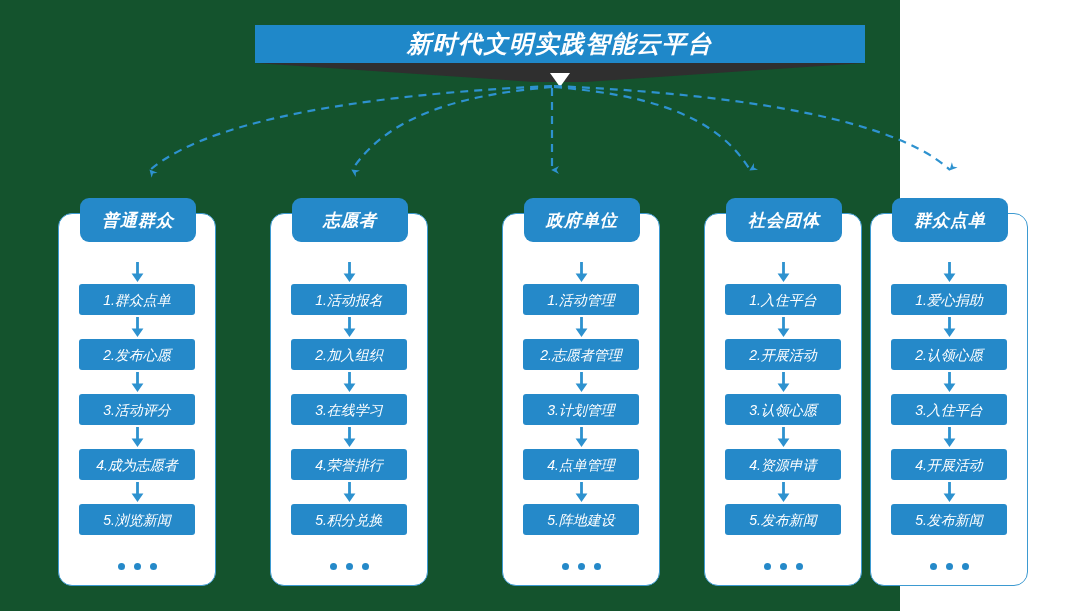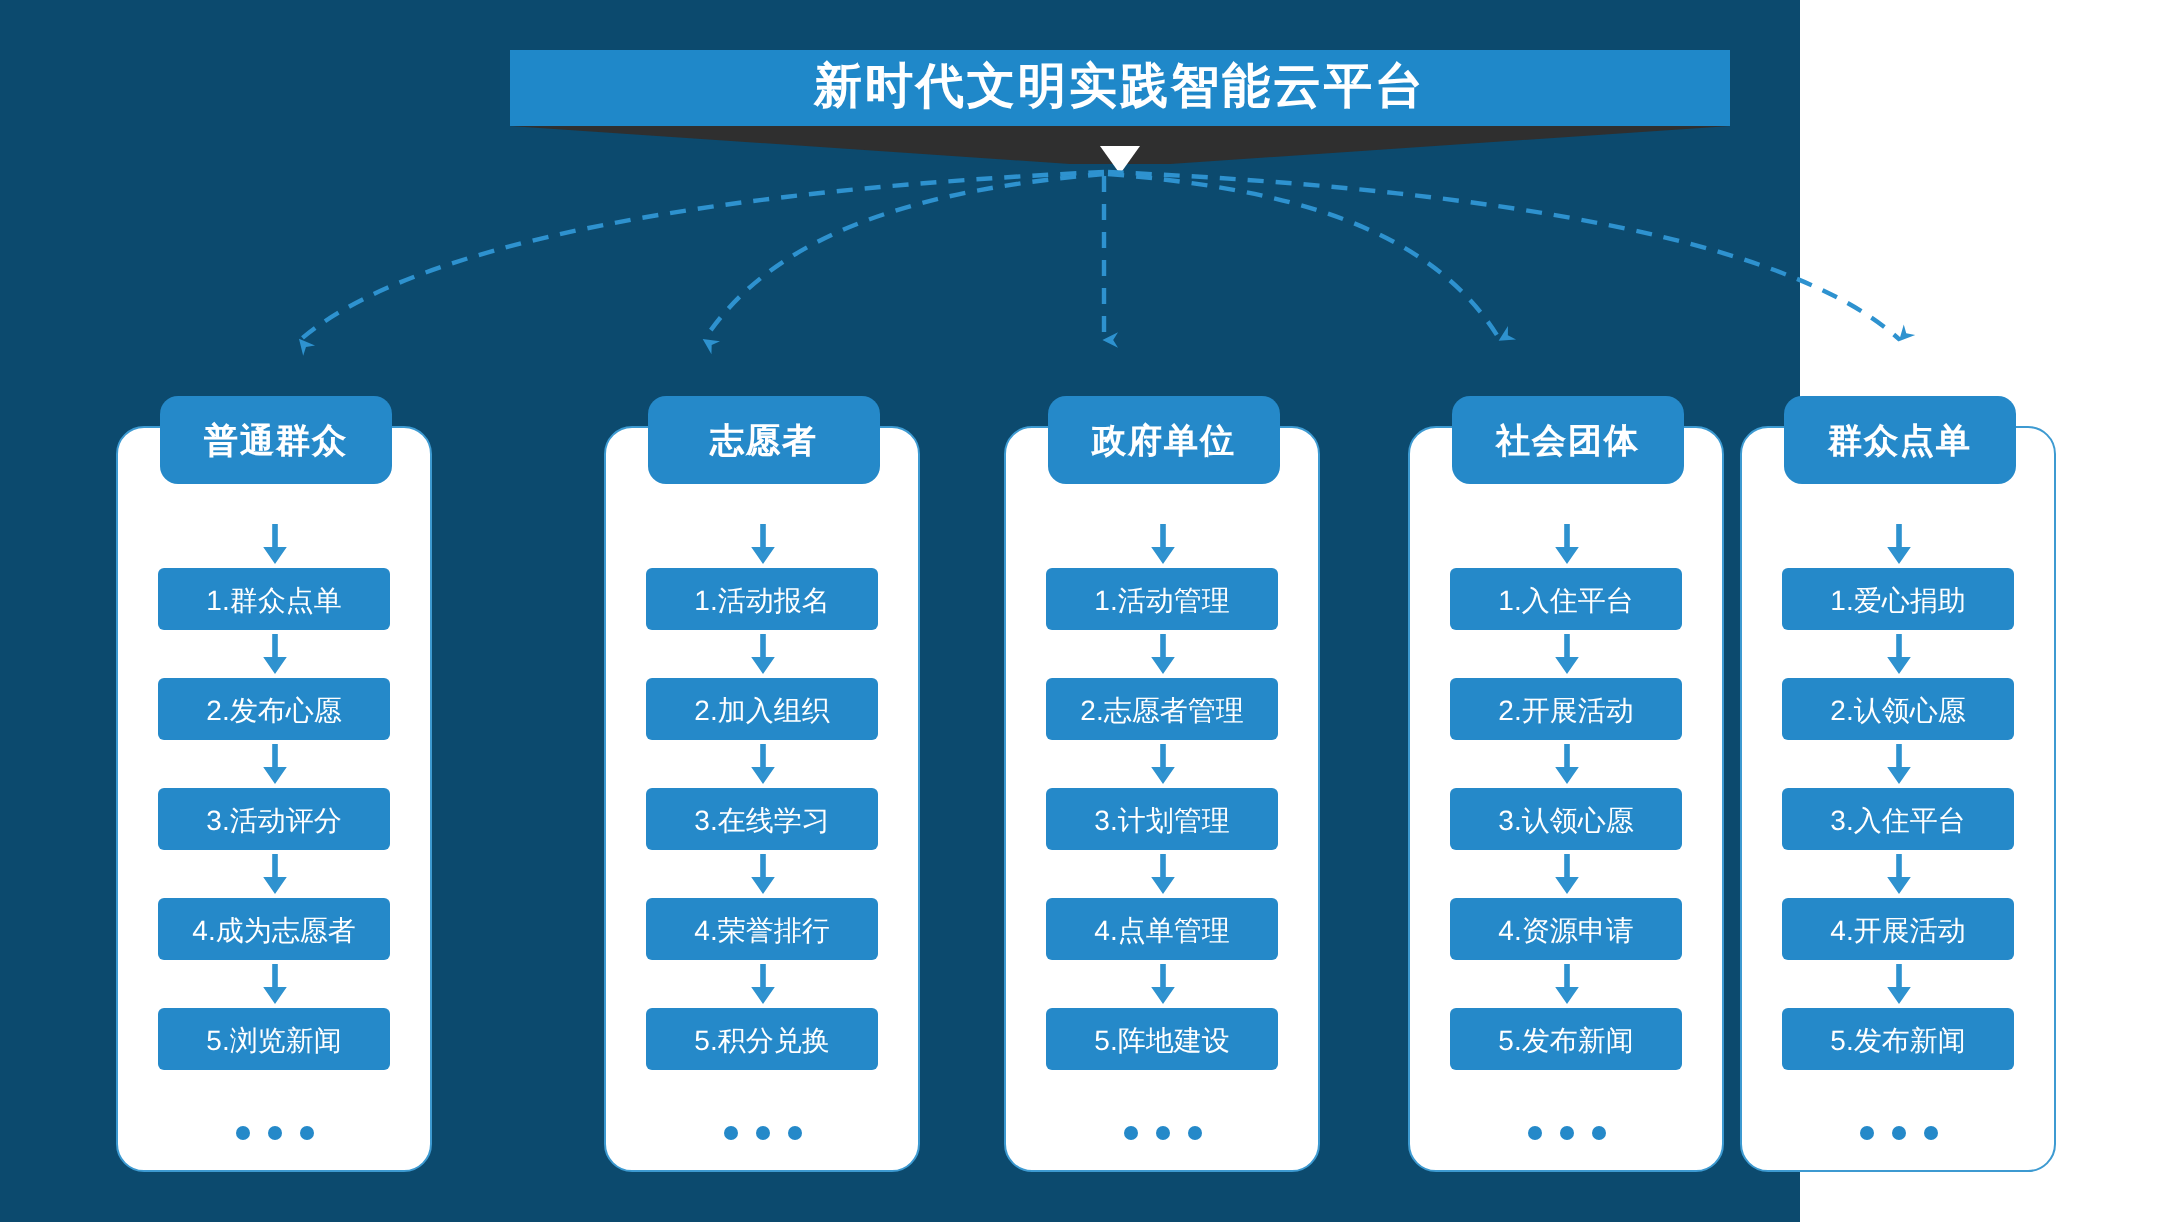--- a/index.html
+++ b/index.html
@@ -12,21 +12,22 @@
     height: 611px;
     font-family: "Liberation Sans", "DejaVu Sans", sans-serif;
     overflow: hidden;
     position: relative;
   }
 
   #diagram {
     position: relative;
     width: 900px;
     height: 611px;
-    background: #0c4a6e;
+    background: #14532d;
+    font-style: italic;
   }
 
   
   .title-wrap {
     position: absolute;
     left: 255px;
     top: 25px;
     width: 610px;
     height: 60px;
   }
@@ -82,21 +83,21 @@
     width: 1080px;
     height: 611px;
   }
   .column {
     position: absolute;
     top: 198px;
     width: 160px;
     height: 390px;
   }
   .col-0 { left: 58px; }
-  .col-1 { left: 270px; margin-left: 32px; }
+  .col-1 { left: 270px; }
   .col-2 { left: 470px; margin-left: 32px; }
   .col-3 { left: 704px; }
   .col-4 { left: 870px; }
 
   .col-frame {
     position: absolute;
     left: 0;
     top: 15px;
     width: 158px;
     height: 373px;

